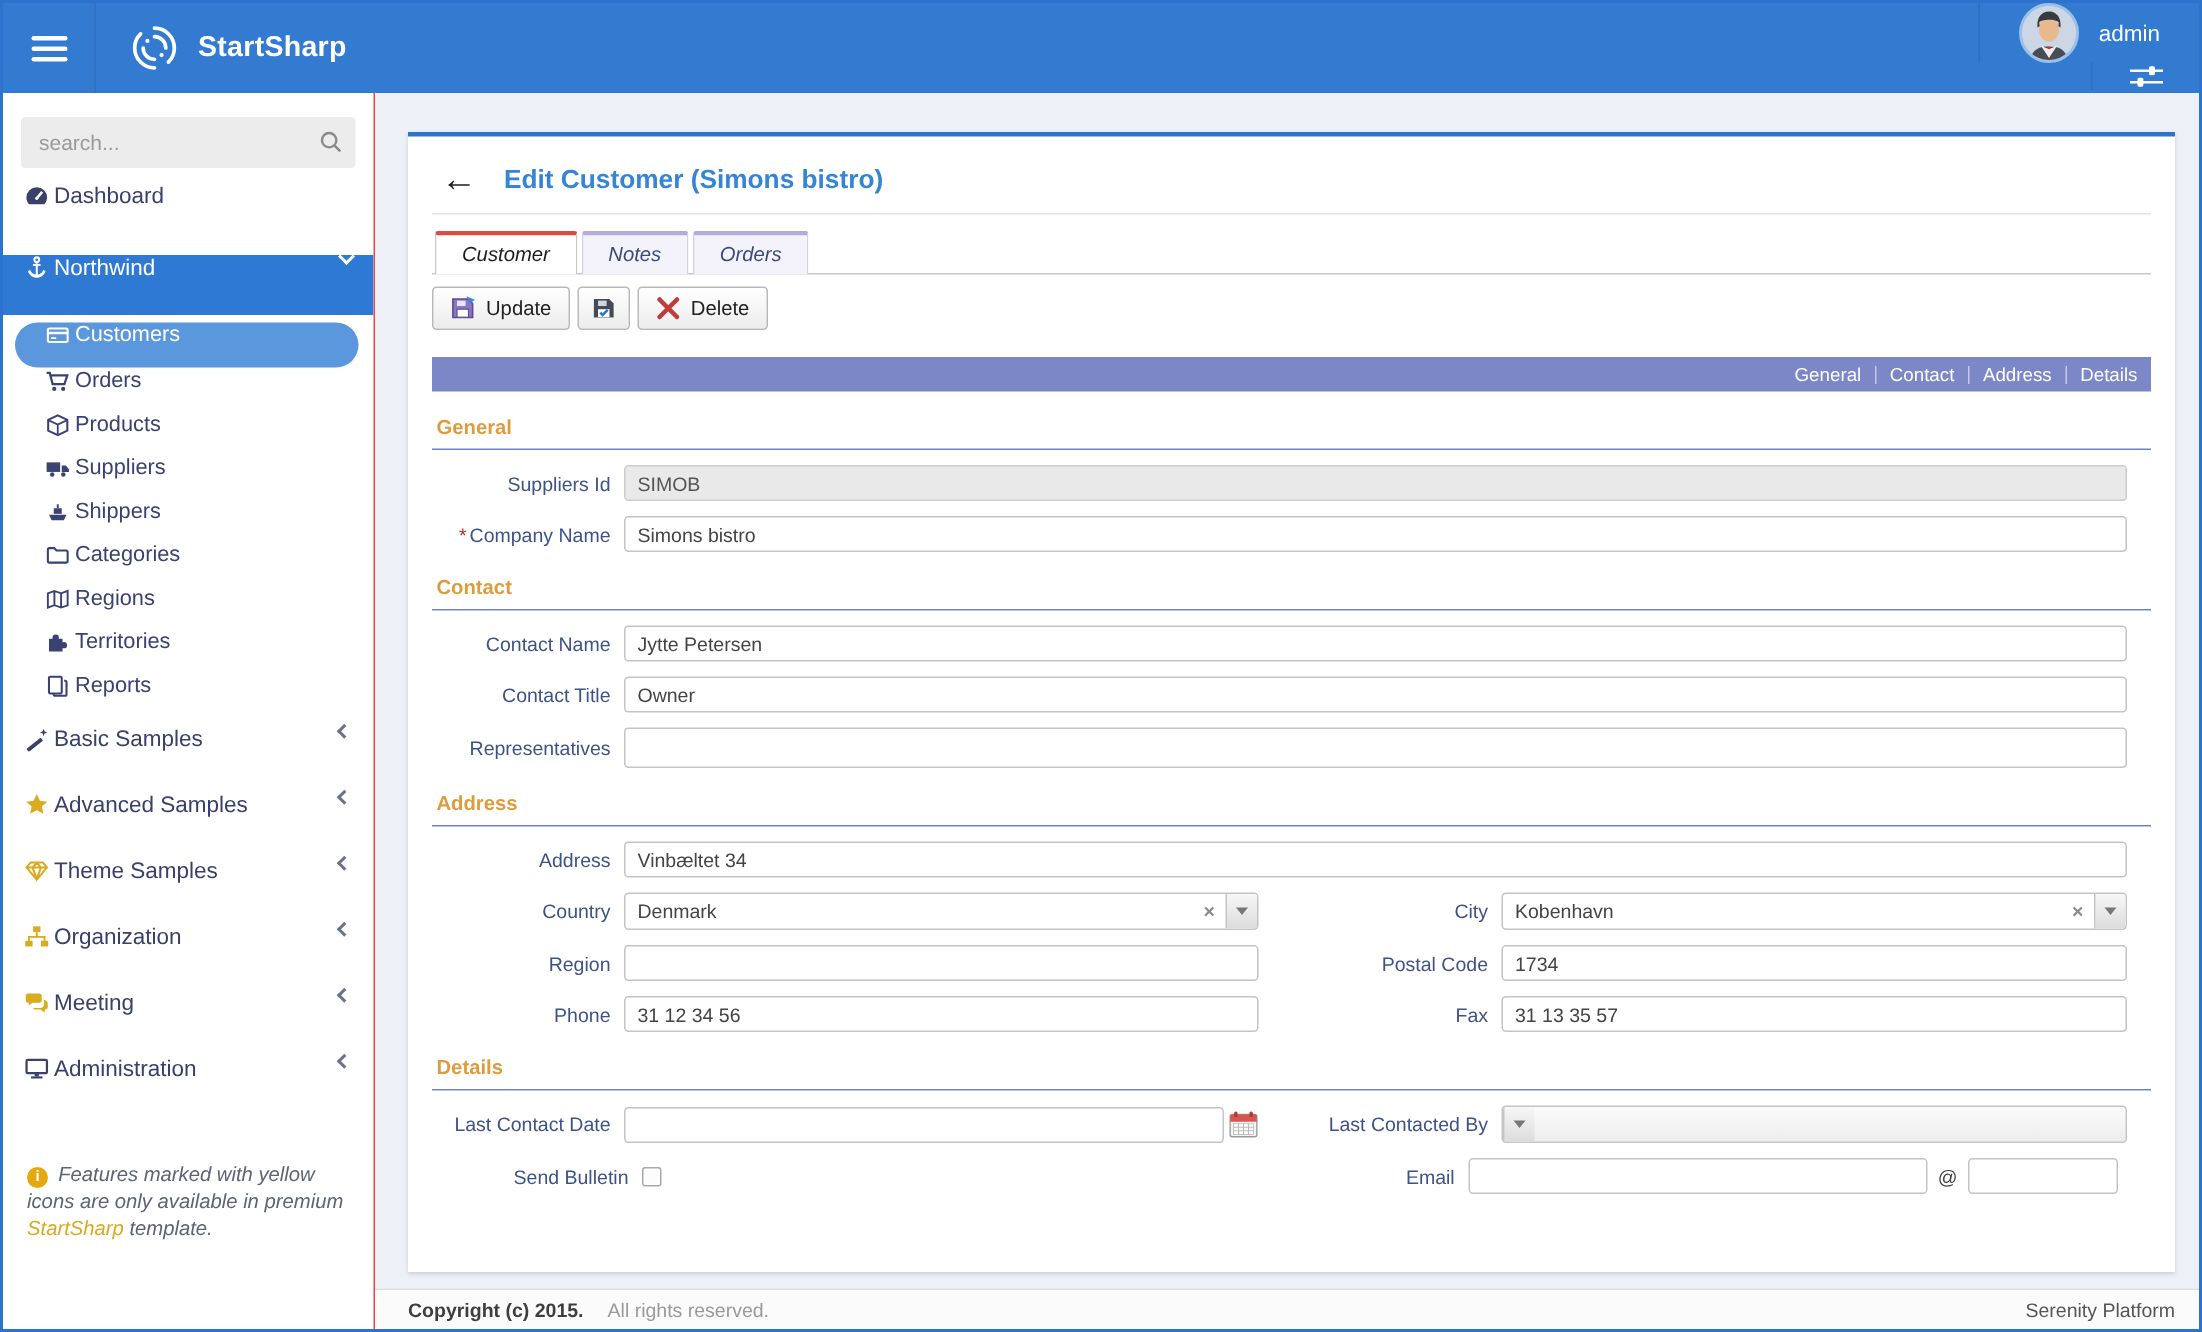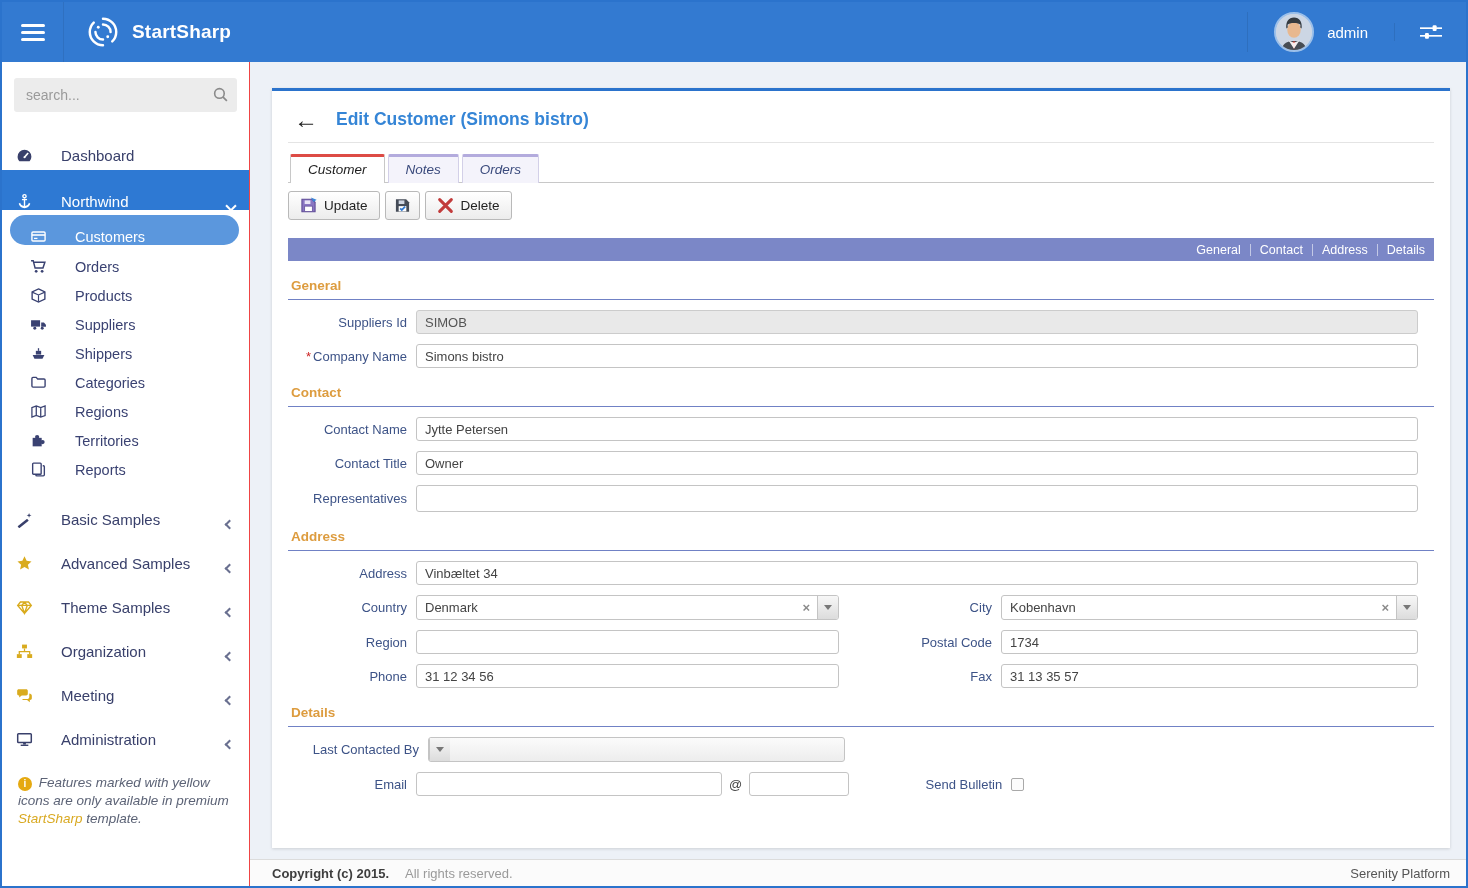--- a/index.html
+++ b/index.html
@@ -6,36 +6,36 @@
   html,body { width:1468px; height:888px; }
   body { font-family:"Liberation Sans", sans-serif; }
   .viewport { width:1468px; height:888px; border:2px solid #2b73cc; display:flex; flex-direction:column; background:#fff; overflow:hidden; }
 
   
   .header { flex:0 0 60px; background:#337ad1; display:flex; align-items:stretch; color:#fff; }
   .burger { width:62px; display:flex; flex-direction:column; justify-content:center; align-items:center; gap:4px; border-right:1px solid rgba(0,0,0,.08); cursor:pointer; }
   .burger i { display:block; width:24px; height:3px; background:#fff; border-radius:2px; }
   .brand { display:flex; align-items:center; gap:12px; padding:0 0 0 22px; cursor:pointer; }
   .brand-name { font-size:19px; font-weight:600; letter-spacing:.2px; }
-  .header-right { margin-left:auto; display:flex; align-items:center; }
+  .header-right { margin-left:auto; display:flex; align-items:flex-end;flex-direction:column; }
   .user-box { display:flex; align-items:center; gap:13px; padding:0 26px; border-left:1px solid rgba(0,0,0,.09); cursor:pointer; }
   .avatar { width:40px; height:40px; border-radius:50%; overflow:hidden; border:2px solid #9cc0ea; background:#cfd8e6; flex:none; }
   .user-name { font-size:15px; }
   .gear-box { width:72px; display:flex; align-items:center; justify-content:center; border-left:1px solid rgba(0,0,0,.09); cursor:pointer; }
 
   
   .app-body { flex:1; display:flex; min-height:0; }
 
   
   .sidebar { flex:0 0 248px; background:#fff; border-right:1px solid #ef4444; display:flex; flex-direction:column; overflow:hidden; color:#39406b; }
   .search-wrap { margin:16px 12px 10px; position:relative; }
   .search-wrap input { width:100%; height:34px; background:#ececec; border:none; border-radius:3px; padding:0 32px 0 12px; font-size:14px; color:#555; font-family:inherit; outline:none; }
   .search-wrap input::placeholder { color:#9a9a9a; }
   .search-ic { position:absolute; right:8px; top:8px; }
-  .nav-item, .sub-item, .group-item { display:flex; align-items:flex-end; gap:28px; cursor:pointer; font-size:15px; }
+  .nav-item, .sub-item, .group-item { display:flex; align-items:flex-start; gap:3px; cursor:pointer; font-size:15px; }
   .nav-item { height:42px; padding:0 14px; }
   .nav-item.nw { height:40px; background:#2e79d3; color:#fff; margin-top:6px; }
   .sub-item { height:29px; padding:0 14px 0 28px; font-size:14.5px; color:#3a4272; }
   .sub-item.active { background:#5b97dd; color:#fff; border-radius:16px; margin:1px 10px 1px 8px; padding:0 14px 0 20px; height:30px; }
   .submenu { padding:4px 0 6px; }
   .group-item { height:44px; padding:0 16px 0 14px; }
   .icn { width:17px; height:17px; flex:none; display:inline-flex; }
   .icn svg { width:100%; height:100%; }
   .gold { color:#d9ab1e; }
   .chev-left { width:7px; height:7px; border-left:2px solid #6a7090; border-bottom:2px solid #6a7090; transform:rotate(45deg); margin-left:auto; flex:none; }
@@ -487,42 +487,58 @@
           <div class="fcell right">
             <span class="flabel">Fax</span>
             <span class="fctl">
                 <input class="txt" value="31 13 35 57" style="">
               </span>
           </div>
         </div>
 
         <div class="sec-head"><span class="sec-title">Details</span></div>
         <div class="frow2">
+          <div class="fcell">
+            <span class="flabel">Last Contact Date</span>
+            <span class="fctl">
+              <input class="txt" value="" style="">
+              <span class="icn cal-ic" style="width:20px;height:19px">
+                <svg viewBox="0 0 18 17">
+                    <rect x="1" y="2.6" width="16" height="13.4" rx="1.2" fill="#f4f4f4" stroke="#999" stroke-width="0.8"></rect>
+                    <path d="M1 3.8c0-.66.54-1.2 1.2-1.2h13.6c.66 0 1.2.54 1.2 1.2V7H1z" fill="#d9534f"></path>
+                    <rect x="3.4" y="0.8" width="2" height="3.4" rx="0.9" fill="#b03a31"></rect>
+                    <rect x="12.6" y="0.8" width="2" height="3.4" rx="0.9" fill="#b03a31"></rect>
+                    <rect x="3" y="8.2" width="12" height="6.4" fill="#fff" stroke="#bbb" stroke-width="0.5"></rect>
+                    <path d="M3 10.3h12M3 12.4h12M6 8.2v6.4M9 8.2v6.4M12 8.2v6.4" stroke="#bbb" stroke-width="0.6"></path>
+                  </svg>
+              </span>
+            </span>
+          </div>
           <div class="fcell right">
             <span class="flabel">Last Contacted By</span>
             <div class="s2 placeholder">
               <span class="s2-btn">
                   <span class="s2-arrow"></span>
                 </span>
             </div>
           </div>
         </div>
         <div class="frow2">
+          <div class="fcell right">
+            <span class="flabel">Send Bulletin</span>
+            <span class="checkbox"></span>
+          </div>
           <div class="fcell">
             <span class="flabel">Email</span>
             <span class="fctl">
               <input class="txt email-user" value="" style="">
               <span class="email-at">@</span>
               <input class="txt email-domain" value="" style="">
             </span>
           </div>
-          <div class="fcell right">
-            <span class="flabel">Send Bulletin</span>
-            <span class="checkbox"></span>
-          </div>
         </div>
 
       </div>
 
       <div class="footer">
         <span>
           <span class="copy-strong">Copyright (c) 2015.</span><span class="copy-light">All rights reserved.</span>
         </span>
         <span class="platform">Serenity Platform</span>
       </div>

